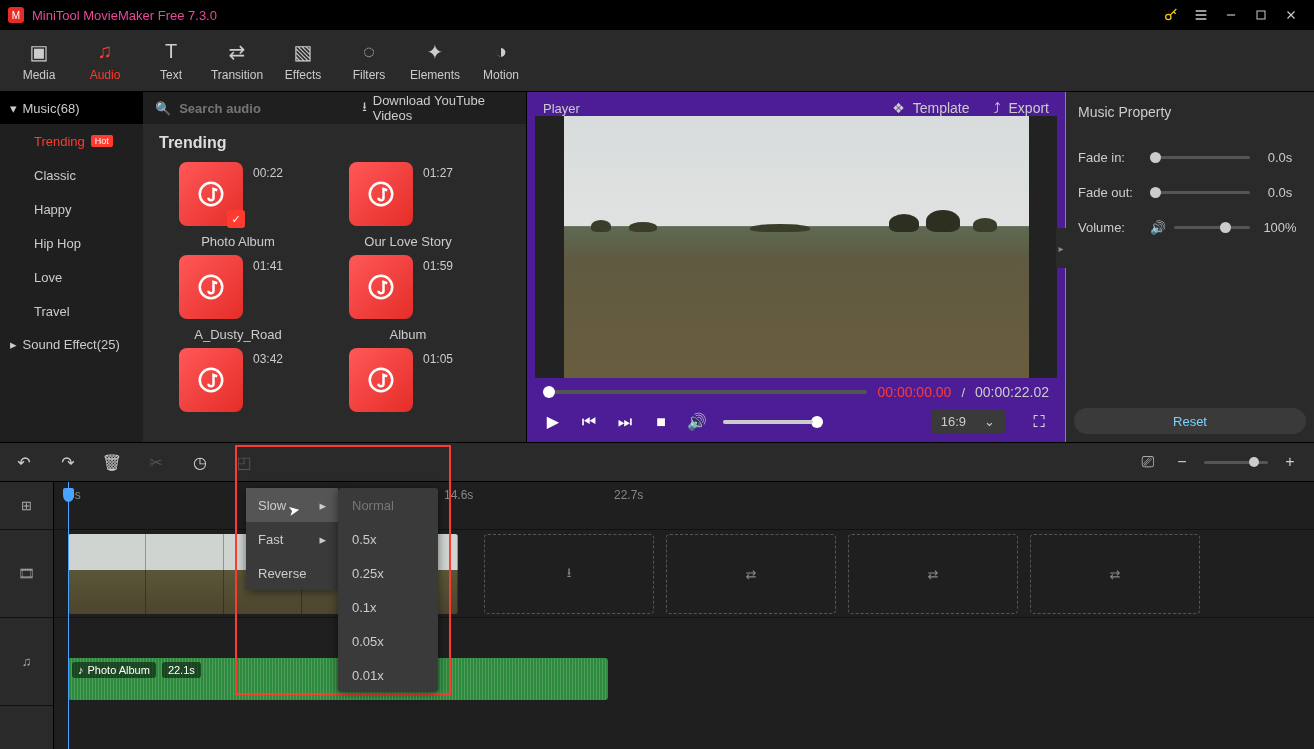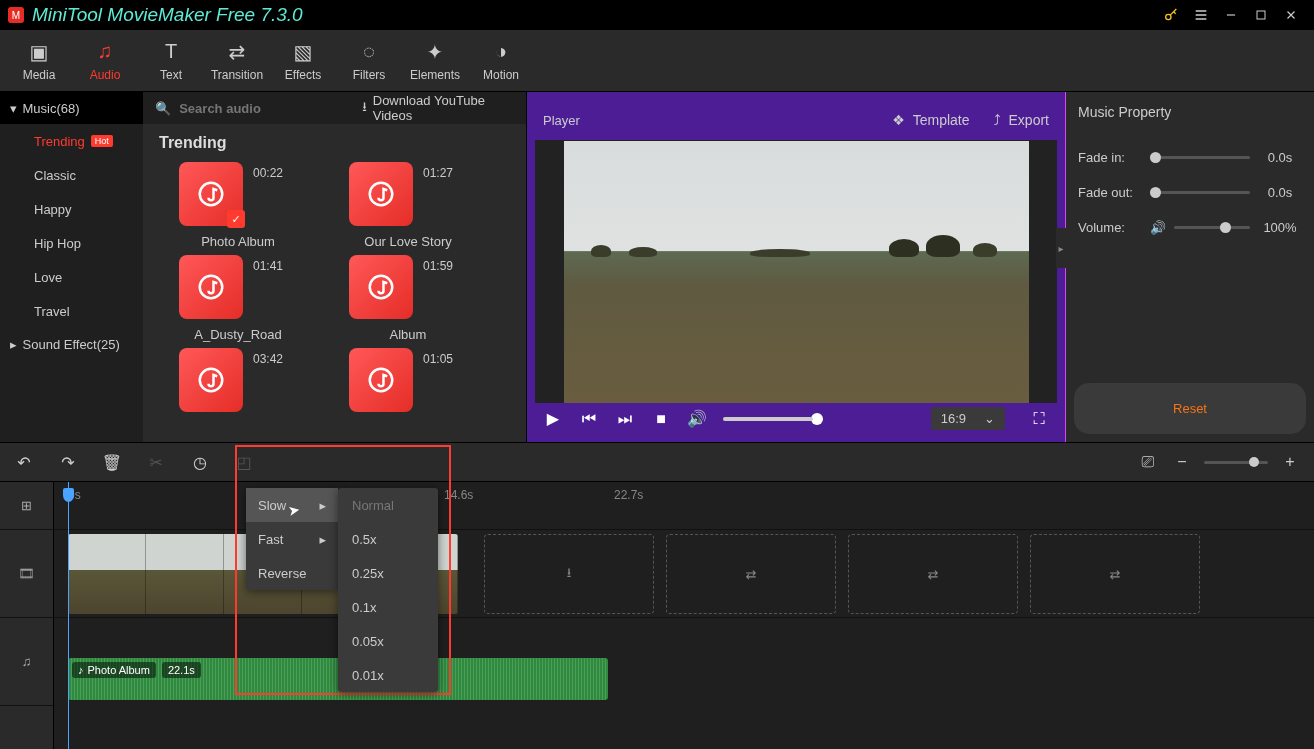--- a/index.html
+++ b/index.html
@@ -1,21 +1,21 @@
 <!DOCTYPE html>
 <html><head>
 <meta charset="utf-8">
 <style>
 * { margin: 0; padding: 0; box-sizing: border-box; font-family: -apple-system, "Segoe UI", Arial, sans-serif; }
 body { background: #1a1a1a; color: #ccc; width: 1314px; height: 749px; overflow: hidden; font-size: 13px; user-select: none; }
 
 
 .titlebar { height: 30px; background: #000; display: flex; align-items: center; padding: 0 8px; }
 .titlebar .logo { width: 16px; height: 16px; background: #e52d27; border-radius: 3px; display: flex; align-items: center; justify-content: center; color: #fff; font-size: 10px; margin-right: 8px; }
-.titlebar .title { color: #5eead4; font-size: 19px; flex: 1; font-style: italic; }
+.titlebar .title { color: #ec4899; font-size: 13px; flex: 1; }
 .titlebar .tb-btn { width: 30px; height: 30px; display: flex; align-items: center; justify-content: center; color: #ccc; }
 .titlebar .key { color: #f5c518; }
 
 
 .toolbar { height: 62px; background: #2a2a2a; border-bottom: 1px solid #000; display: flex; align-items: center; padding: 0 8px; gap: 4px; }
 .tool-btn { width: 62px; height: 54px; display: flex; flex-direction: column; align-items: center; justify-content: center; gap: 4px; color: #ccc; border-radius: 4px; font-size: 12px; }
 .tool-btn.active { color: #ff3b30; }
 .tool-btn .ico { font-size: 20px; height: 24px; display:flex; align-items:center; }
 
 
@@ -63,21 +63,21 @@
 .ratio { margin-left:auto; background:#3a3a3a; padding:4px 10px; border-radius:3px; display:flex; align-items:center; gap:18px; font-size:13px; }
 
 
 .prop-col { width:248px; background:#2a2a2a; padding:12px; display:flex; flex-direction:column; gap:20px; }
 .prop-title { font-size:14px; margin-bottom:10px; }
 .prop-row { display:flex; align-items:center; gap:8px; font-size:13px; }
 .prop-row .lbl { width:64px; }
 .slider { flex:1; height:3px; background:#555; border-radius:2px; position:relative; }
 .slider-dot { position:absolute; top:-4px; width:11px; height:11px; background:#ccc; border-radius:50%; }
 .prop-val { width:44px; text-align:center; }
-.reset-btn { margin-top:auto; height:51px; background:#3a3a3a; color:#f97316; display:flex; align-items:center; justify-content:center; border-radius:15px; margin: 0 -4px -4px; }
+.reset-btn { margin-top:auto; height:26px; background:#3a3a3a; color:#7dd3fc; display:flex; align-items:center; justify-content:center; border-radius:15px; margin: 0 -4px -4px; }
 .collapse-tab { position:absolute; left:-10px; top:136px; width:10px; height:40px; background:#2a2a2a; display:flex; align-items:center; justify-content:center; color:#888; font-size:10px; }
 
 
 .tl-toolbar { height:40px; background:#2a2a2a; border-top:1px solid #000; border-bottom:1px solid #000; display:flex; align-items:center; padding:0 12px; gap:20px; position:relative; z-index:5;}
 .tl-tool { color:#ccc; font-size:16px; width:24px; text-align:center; }
 .tl-tool.dis { color:#555; }
 .zoom-ctl { margin-left:auto; display:flex; align-items:center; gap:10px; }
 .zoom-bar { width:64px; height:3px; background:#555; border-radius:2px; position:relative; }
 .zoom-bar-dot { position:absolute; left:70%; top:-4px; width:10px; height:10px; background:#ccc; border-radius:50%; }
 
@@ -310,20 +310,28 @@
       <div class="preview">
         <div class="horizon-trees">
           <span style="left:6%;width:20px;height:12px"></span>
           <span style="left:14%;width:28px;height:10px"></span>
           <span style="left:40%;width:60px;height:8px"></span>
           <span style="left:70%;width:30px;height:18px;background:#2d3020"></span>
           <span style="left:78%;width:34px;height:22px;background:#2d3020"></span>
           <span style="left:88%;width:24px;height:14px"></span>
         </div>
       </div>
+    </div>
+    <div class="seek">
+      <div class="seek-bar">
+          <div class="seek-dot"></div>
+        </div>
+      <span class="time-cur">00:00:00.00</span>
+      <span style="color:#ccc">/</span>
+      <span class="time-tot">00:00:22.02</span>
     </div>
     <div class="controls">
       <span class="ico">▶</span>
       <span class="ico">⏮</span>
       <span class="ico">⏭</span>
       <span class="ico">■</span>
       <span class="ico">🔊</span>
       <div class="vol">
           <div class="vol-dot"></div>
         </div>

